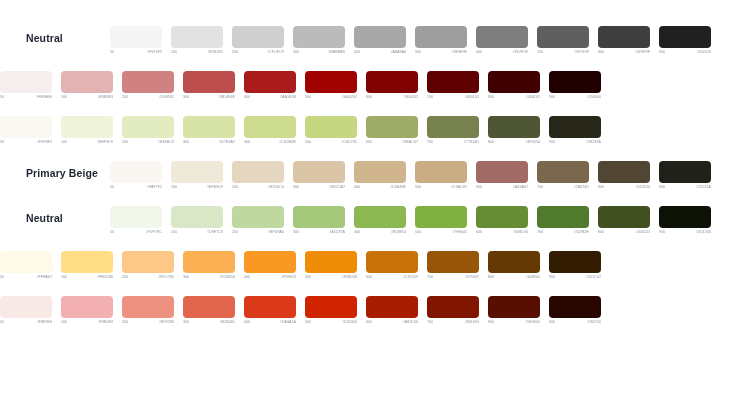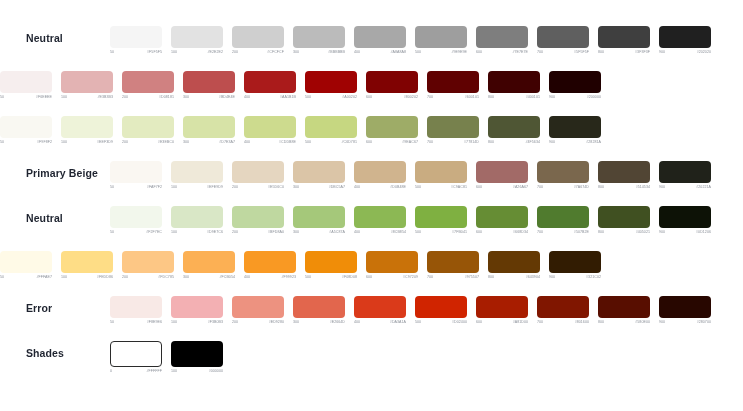--- a/index.html
+++ b/index.html
@@ -523,21 +523,20 @@
         <div class="swatch-cell">
           <div class="swatch-chip" style="background: rgb(50, 28, 2);"></div>
           <div class="swatch-meta">
             <span class="swatch-step">900</span>
             <span class="swatch-hex">#321C02</span>
           </div>
         </div>
       </div>
     </div>
     <div class="palette-row">
-      <div class="row-label">Error</div>
       <div class="swatch-track">
         <div class="swatch-cell">
           <div class="swatch-chip" style="background: rgb(248, 233, 230);"></div>
           <div class="swatch-meta">
             <span class="swatch-step">50</span>
             <span class="swatch-hex">#F8E9E6</span>
           </div>
         </div>
         <div class="swatch-cell">
           <div class="swatch-chip" style="background: rgb(243, 176, 179);"></div>
@@ -593,36 +592,17 @@
           <div class="swatch-meta">
             <span class="swatch-step">800</span>
             <span class="swatch-hex">#580E00</span>
           </div>
         </div>
         <div class="swatch-cell">
           <div class="swatch-chip" style="background: rgb(40, 7, 0);"></div>
           <div class="swatch-meta">
             <span class="swatch-step">900</span>
             <span class="swatch-hex">#280700</span>
-          </div>
-        </div>
-      </div>
-    </div>
-    <div class="palette-row shades-row">
-      <div class="row-label">Shades</div>
-      <div class="swatch-track">
-        <div class="swatch-cell">
-          <div class="swatch-chip bordered" style="background: rgb(255, 255, 255);"></div>
-          <div class="swatch-meta">
-            <span class="swatch-step">0</span>
-            <span class="swatch-hex">#FFFFFF</span>
-          </div>
-        </div>
-        <div class="swatch-cell">
-          <div class="swatch-chip" style="background: rgb(0, 0, 0);"></div>
-          <div class="swatch-meta">
-            <span class="swatch-step">100</span>
-            <span class="swatch-hex">#000000</span>
           </div>
         </div>
       </div>
     </div>
   </div>
 
 </body></html>

